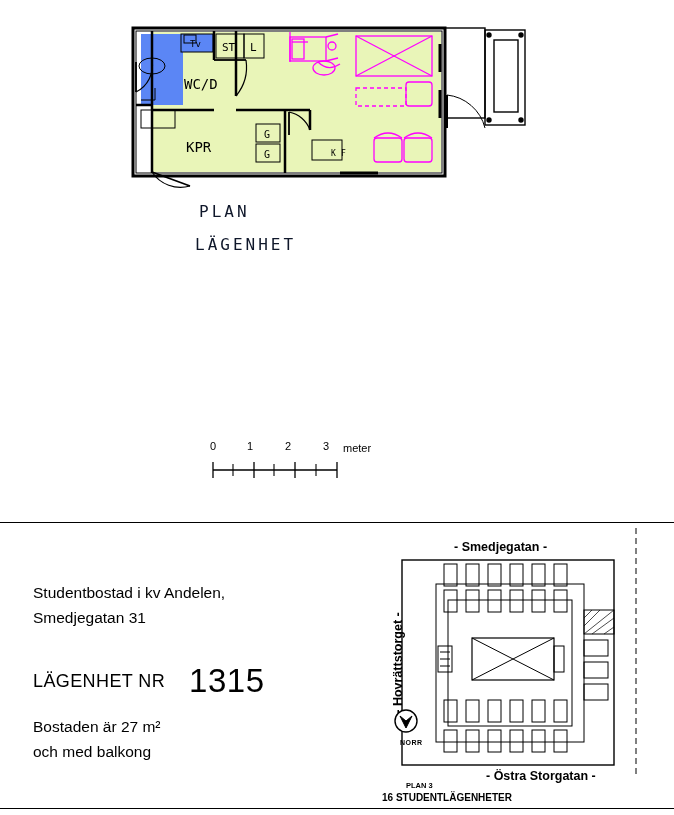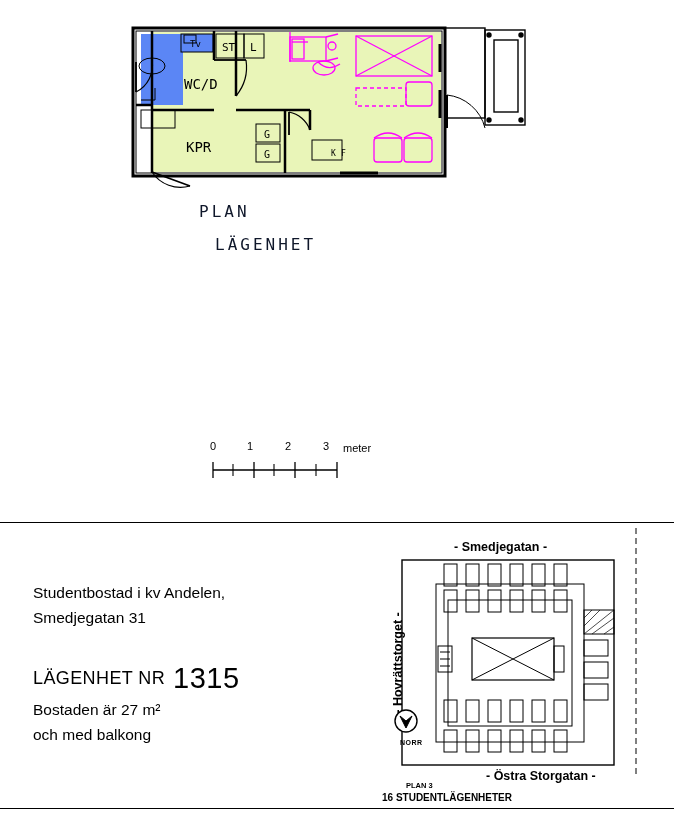--- a/index.html
+++ b/index.html
@@ -26,21 +26,21 @@
   }
 
   .plan-label {
     position: absolute;
     font-family: "DejaVu Sans Mono", monospace;
     font-size: 16px;
     letter-spacing: 3px;
     color: #0f172a;
   }
   #plan-label-1 { left: 199px; top: 202px; }
-  #plan-label-2 { left: 215px; top: 235px; }
+  #plan-label-2 { left: 195px; top: 235px; }
 
   
   #scale-bar {
     position: absolute;
     left: 210px;
     top: 440px;
     width: 200px;
     height: 50px;
   }
   .scale-num {
@@ -81,29 +81,29 @@
   #apt-row {
     margin-top: 32px;
     display: flex;
     align-items: center;
   }
   #apt-label {
     font-size: 18px;
     letter-spacing: 0.4px;
   }
   #apt-number {
-    font-size: 29px;
-    margin-left: 8px;
+    font-size: 33px;
+    margin-left: 24px;
     letter-spacing: 0.5px;
   }
   #info-line3, #info-line4 {
     font-size: 15.5px;
     line-height: 25px;
   }
-  #info-line3 { margin-top: 2px; }
+  #info-line3 { margin-top: 14px; }
 
   
   #site-map {
     position: absolute;
     left: 378px;
     top: 528px;
     width: 296px;
     height: 280px;
   }
   .street-label {

